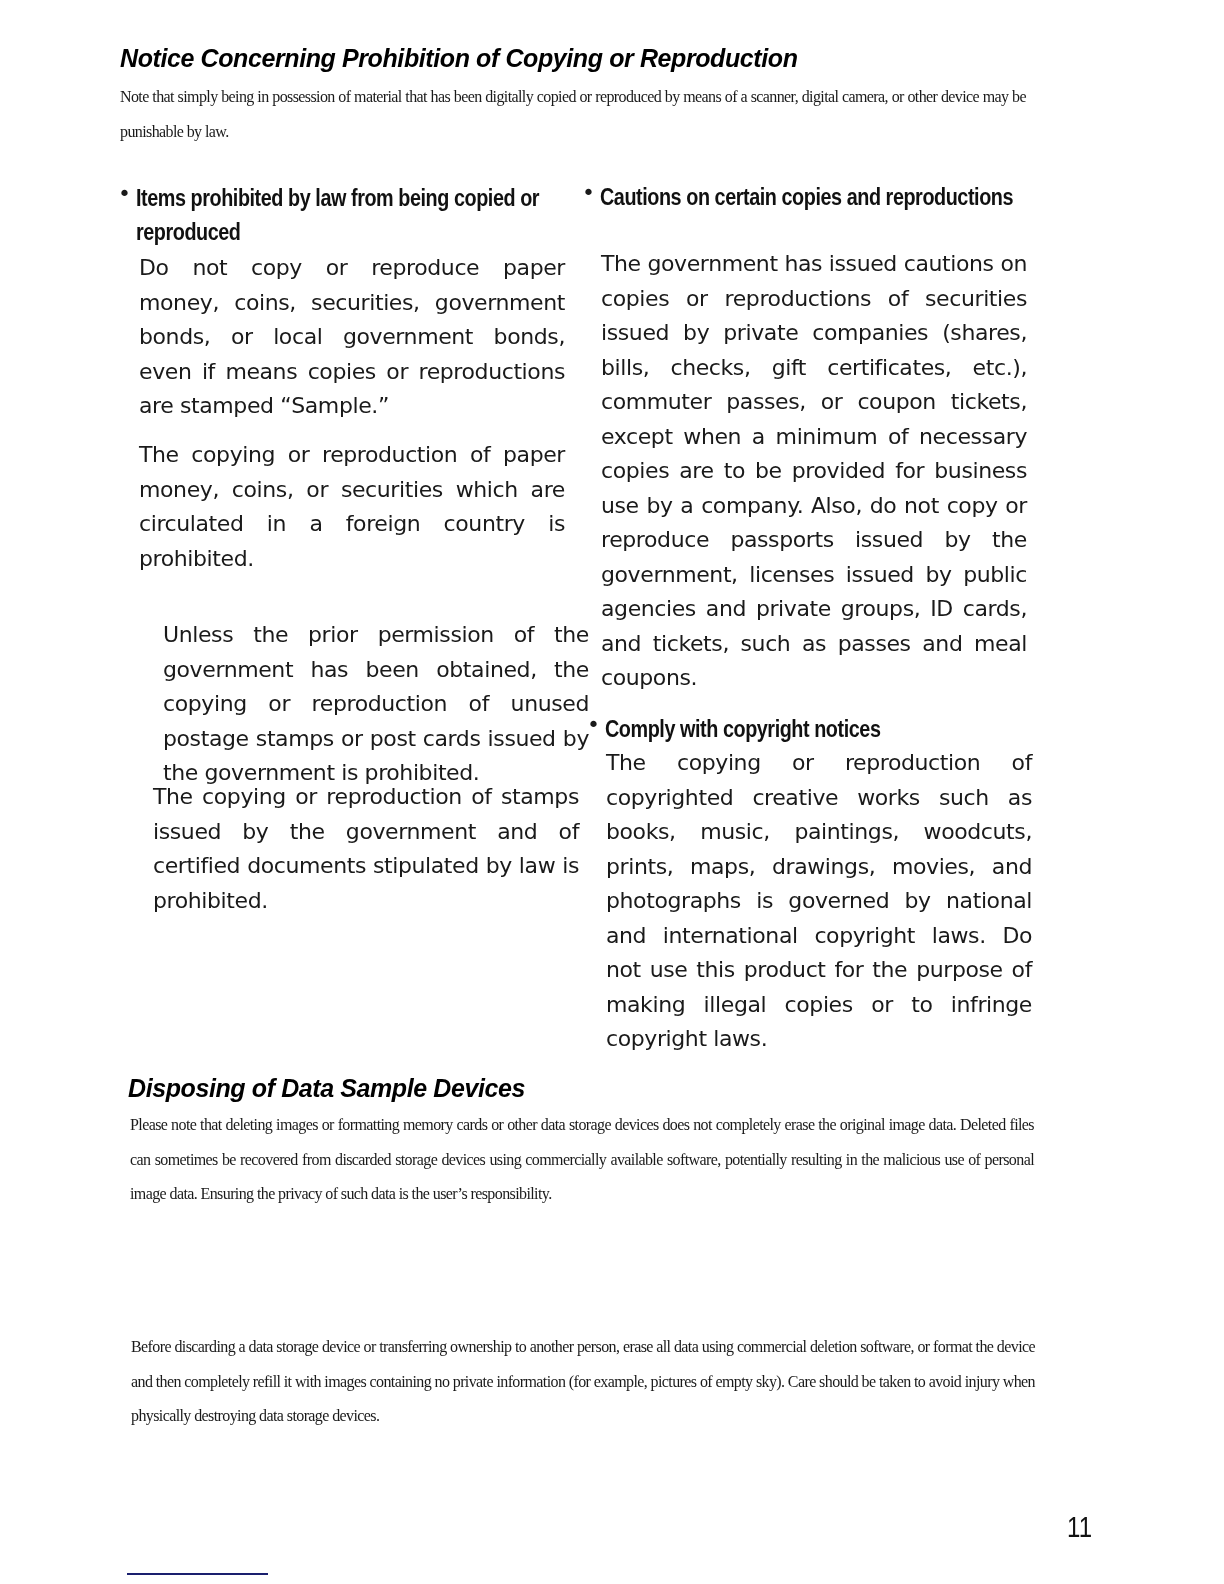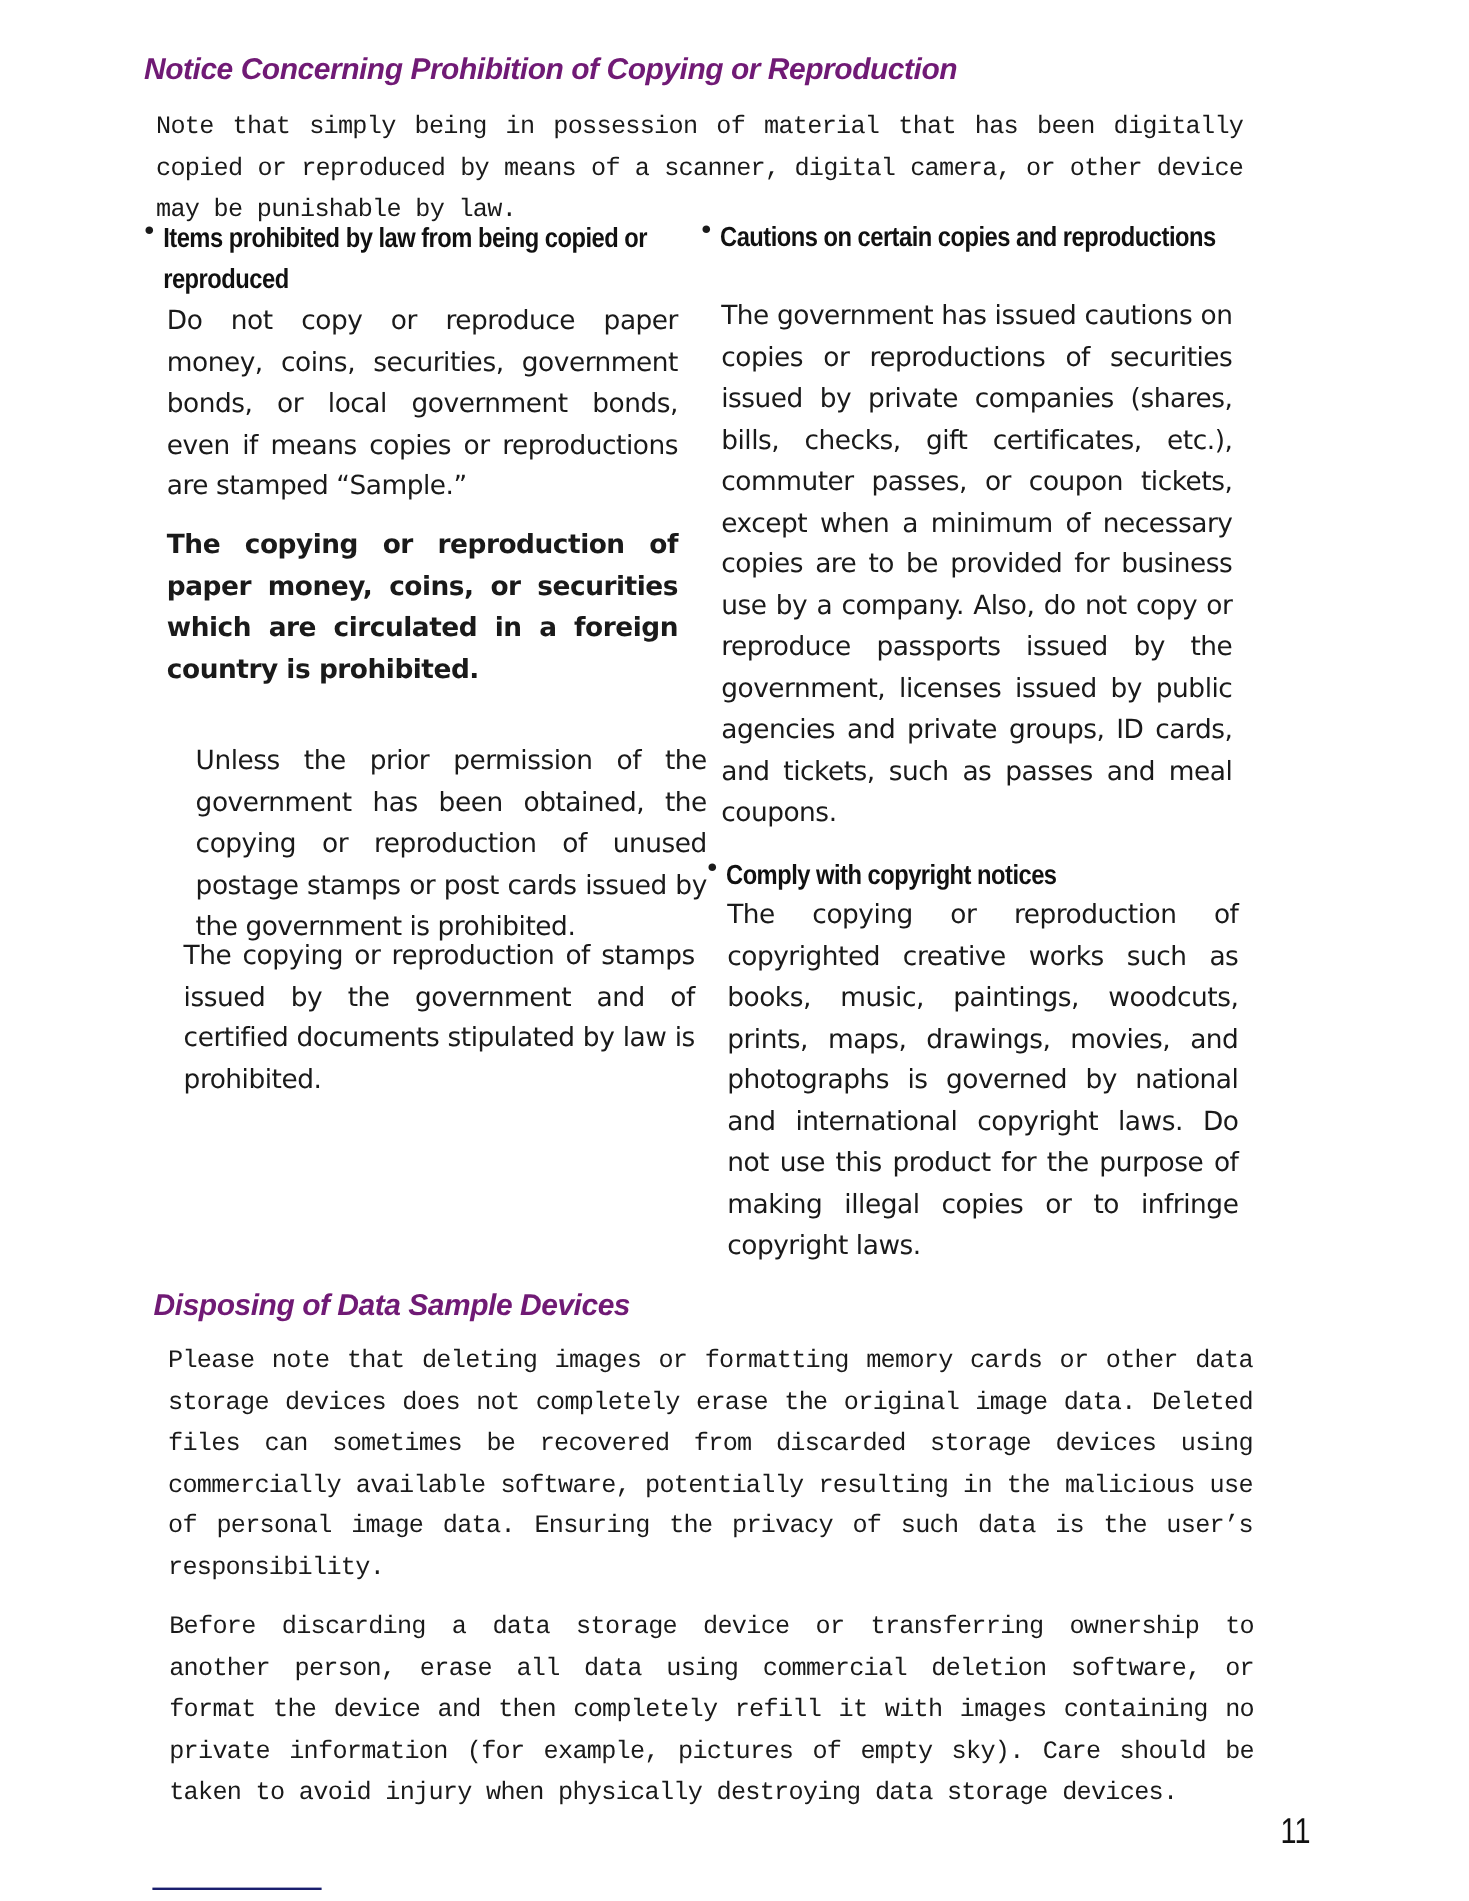--- a/index.html
+++ b/index.html
@@ -6,30 +6,30 @@
     body {
       width: 1224px; height: 1584px; position: relative; overflow: hidden;
       color: #1a1a1a;
       font-family: "DejaVu Sans", sans-serif;
     }
     .heading {
       position: absolute;
       font-family: "Liberation Sans", sans-serif;
       font-weight: bold; font-style: italic;
       font-size: 25px; letter-spacing: -0.4px;
-      color: #701a75;
+      color: #000000;
       margin: 0;
     }
     .para {
       position: absolute;
-      font-family: Liberation Mono, monospace;
-      font-size: 21px;
+      font-family: Liberation Serif, serif;
+      font-size: 16px;
       line-height: 34.5px;
       color: #1a1a1a;
-      margin: 10px;
+      margin: 0;
       text-align: justify;
       letter-spacing: -0.6px;
     }
     .col-heading {
       position: absolute;
       font-family: "Liberation Sans", sans-serif;
       font-weight: bold;
       font-size: 23px;
       line-height: 34px;
       color: #111;
@@ -68,21 +68,21 @@
 
 <p class="para" style="left:120px; top:80px; width:906px;">Note that simply being in possession of material that has been digitally copied or reproduced by means of a scanner, digital camera, or other device may be punishable by law.</p>
 
 <div>
   <div style="position:absolute; left:136px; top:181px; width:500px;">
     <span class="bullet">•</span>
     <div class="col-heading" style="position:relative;">Items prohibited by law from being copied or reproduced</div>
   </div>
 
   <p class="col-para" style="left:139px; top:251px; width:426px;">Do not copy or reproduce paper money, coins, securities, government bonds, or local government bonds, even if means copies or reproductions are stamped “Sample.”</p>
-  <p class="col-para" style="left:139px; top:438px; width:426px;font-weight:bold;">The copying or reproduction of paper money, coins, or securities which are circulated in a foreign country is prohibited.</p>
+  <p class="col-para" style="left:139px; top:438px; width:426px;">The copying or reproduction of paper money, coins, or securities which are circulated in a foreign country is prohibited.</p>
   <p class="col-para" style="left:139px; top:618px; width:426px;margin-left:24px;">Unless the prior permission of the government has been obtained, the copying or reproduction of unused postage stamps or post cards issued by the government is prohibited.</p>
   <p class="col-para" style="left:153px; top:780px; width:426px;">The copying or reproduction of stamps issued by the government and of certified documents stipulated by law is prohibited.</p>
 </div>
 
 <div>
   <div style="position:absolute; left:600px; top:180px; width:490px;">
     <span class="bullet">•</span>
     <div class="col-heading" style="position:relative;">Cautions on certain copies and reproductions</div>
   </div>
 

